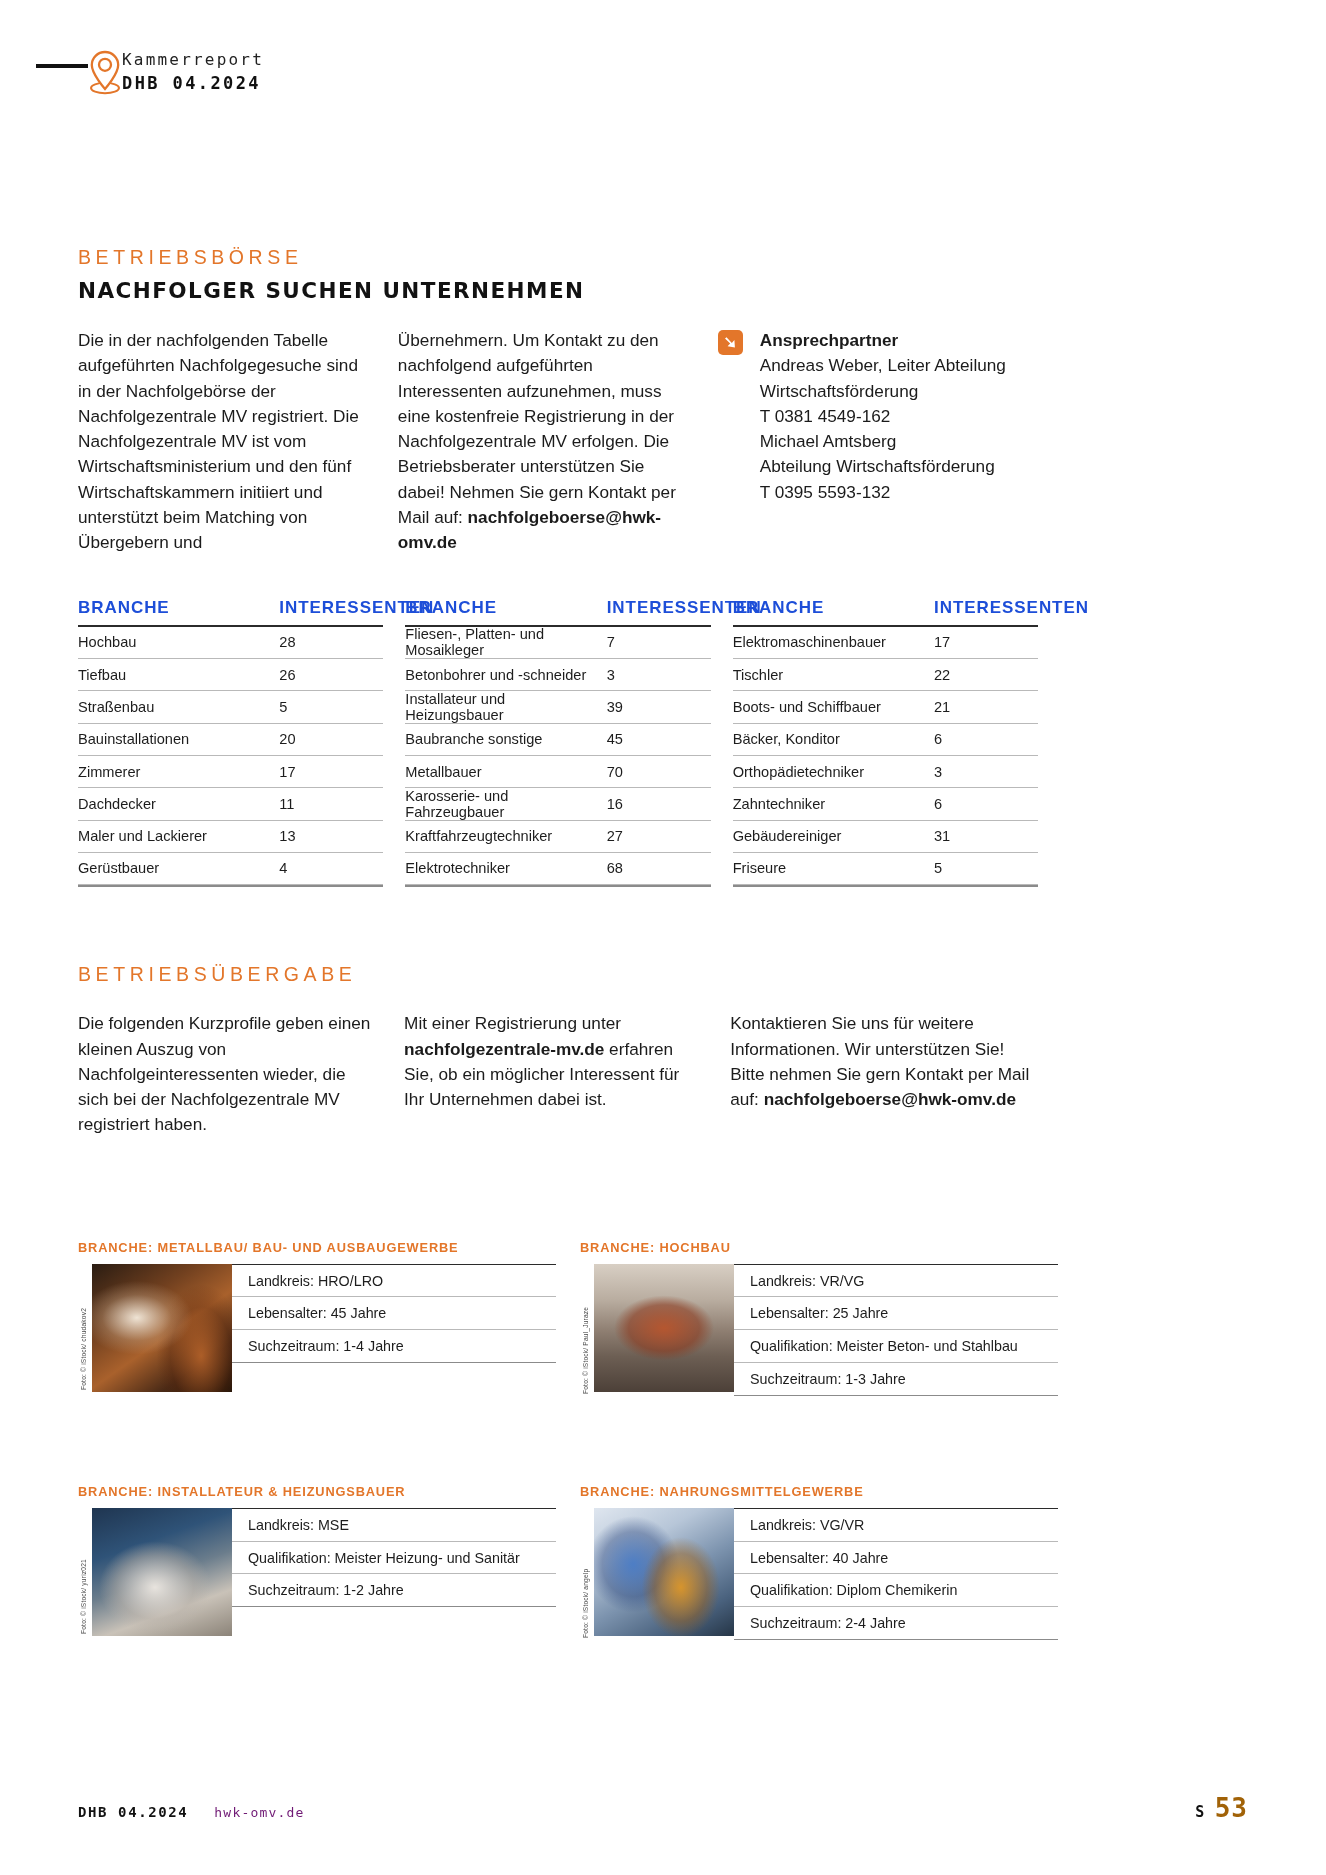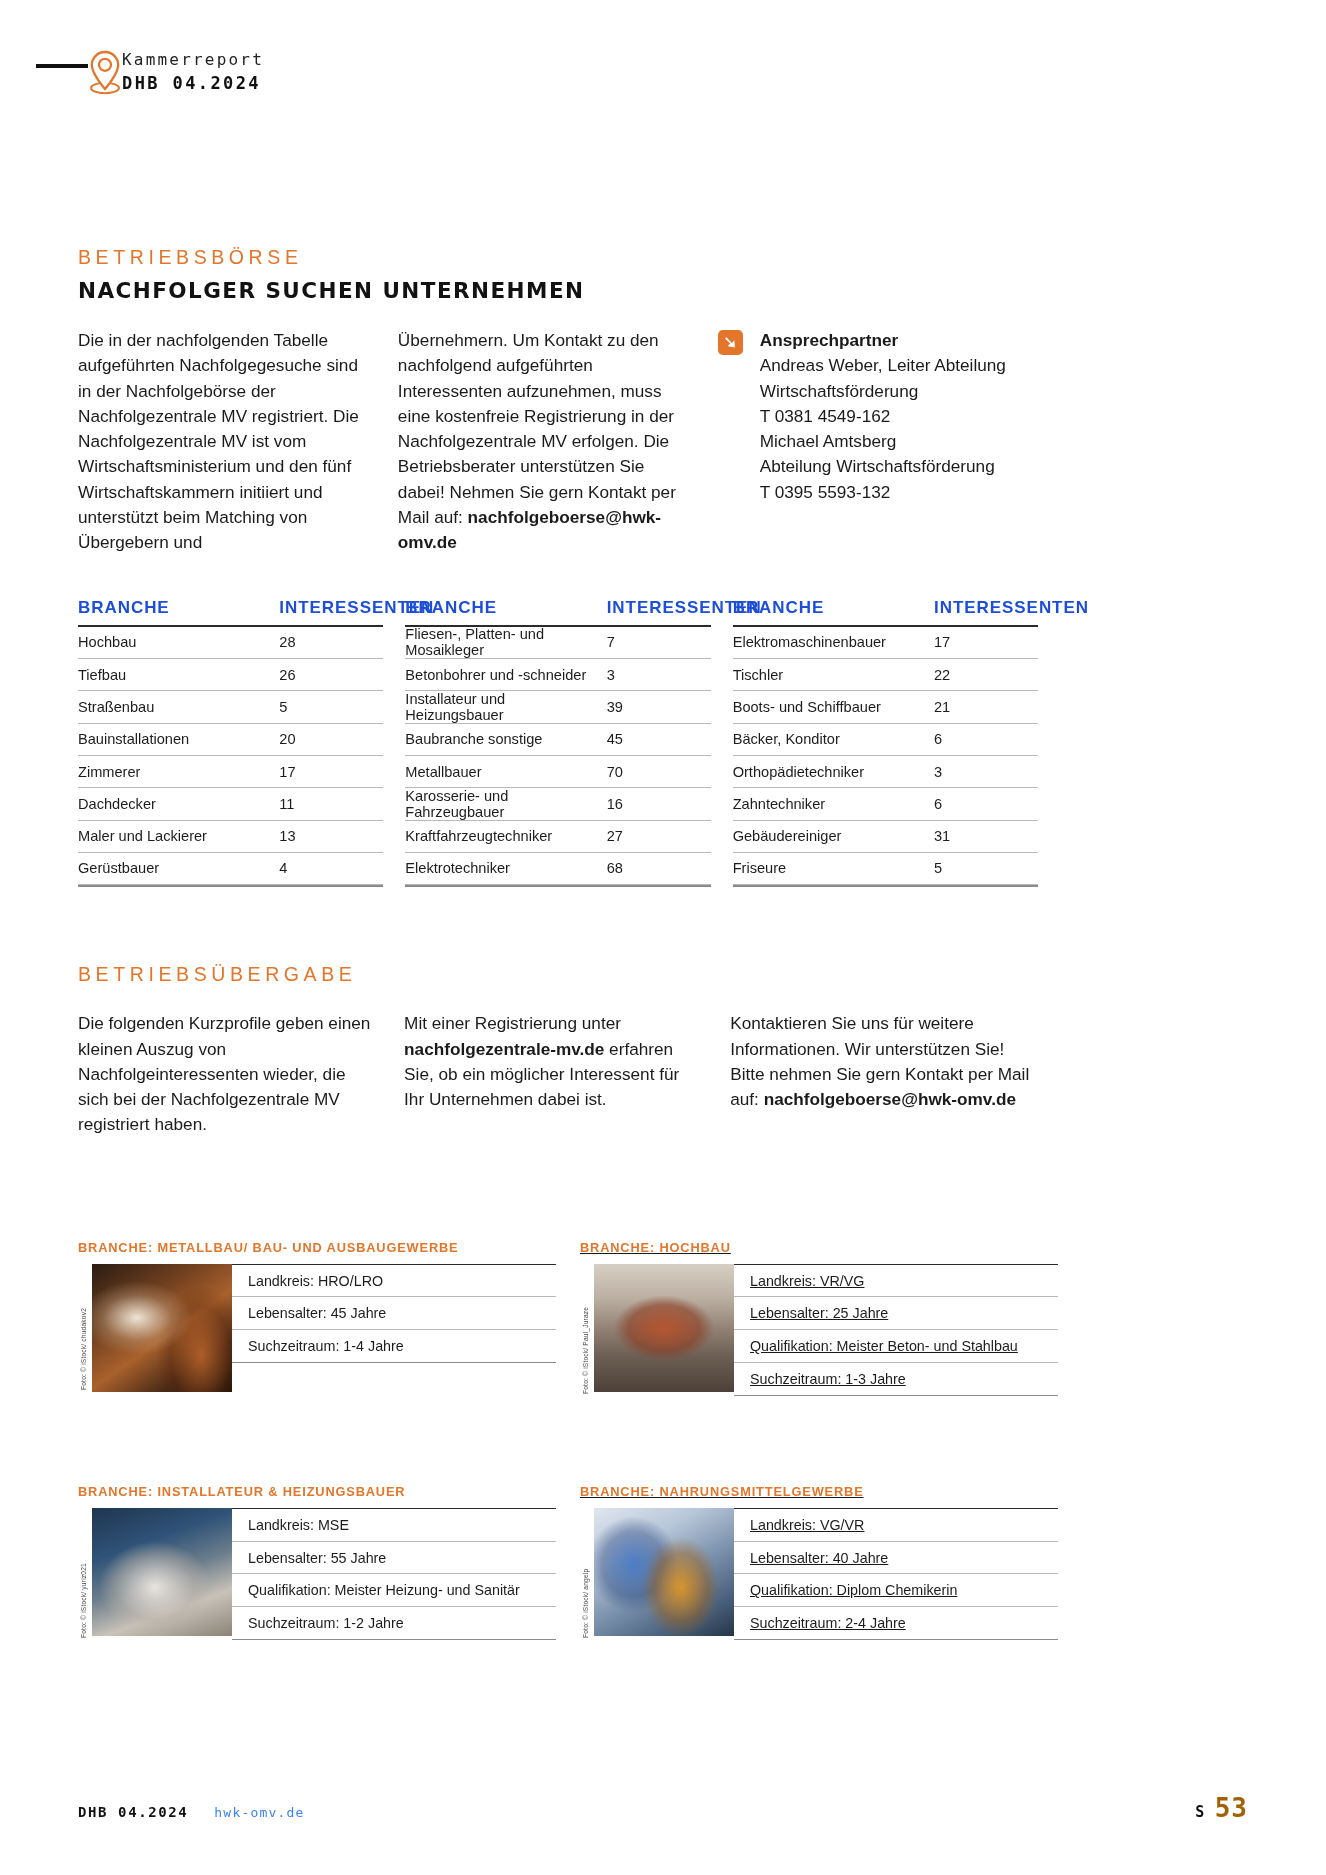--- a/index.html
+++ b/index.html
@@ -170,21 +170,21 @@
     display: flex;
     flex-wrap: wrap;
     width: 980px;
   }
   .card {
     width: 478px;
     margin-right: 24px;
     margin-bottom: 48px;
     margin-top: 40px;
   }
-  .card:nth-child(2n) { margin-right: 0; text-decoration: underline; }
+  .card:nth-child(2n) { margin-right: 0; }
   .card-kicker {
     font-size: 12.8px;
     font-weight: bold;
     letter-spacing: 0.85px;
     color: #e3762a;
     text-transform: uppercase;
     margin-bottom: 9px;
   }
   .card-body {
     display: flex;
@@ -272,21 +272,21 @@
     font-family: "DejaVu Sans Mono", monospace;
     font-size: 14px;
     font-weight: bold;
     letter-spacing: 1.6px;
     color: #111111;
   }
   .footer-url {
     font-family: "DejaVu Sans Mono", monospace;
     font-size: 13px;
     letter-spacing: 1.2px;
-    color: #3b82f6;
+    color: #701a75;
     margin-left: 26px;
   }
   .footer-right {
     display: flex;
     align-items: baseline;
   }
   .footer-s {
     font-family: "DejaVu Sans Mono", monospace;
     font-size: 15px;
     font-weight: bold;
@@ -524,21 +524,20 @@
         </div>
         <div class="card">
           <div class="card-kicker">BRANCHE: INSTALLATEUR &amp; HEIZUNGSBAUER</div>
           <div class="card-body">
             <div class="card-credit">
               <span>Foto: © iStock/ yuriz021</span>
             </div>
             <div class="card-photo ph-plumb"></div>
             <div class="card-rows">
               <div class="card-row first">Landkreis: MSE</div>
-              <div class="card-row">Lebensalter: 55 Jahre</div>
               <div class="card-row">Qualifikation: Meister Heizung- und Sanitär</div>
               <div class="card-row last">Suchzeitraum: 1-2 Jahre</div>
             </div>
           </div>
         </div>
         <div class="card">
           <div class="card-kicker">BRANCHE: NAHRUNGSMITTELGEWERBE</div>
           <div class="card-body">
             <div class="card-credit">
               <span>Foto: © iStock/ angelp</span>

